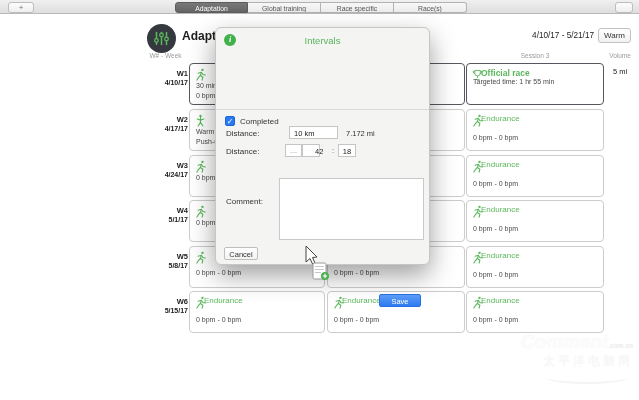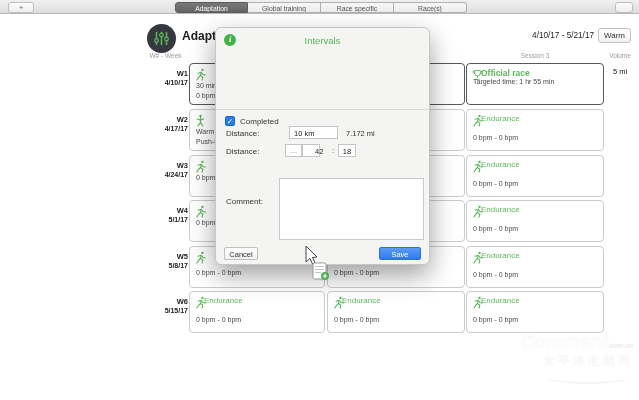--- a/index.html
+++ b/index.html
@@ -75,21 +75,21 @@
   .dur-box{position:absolute;top:116px;height:13px;background:#fff;border:1px solid #c5c5c5;font-size:7.5px;
            color:#222;text-align:center;line-height:13px;box-sizing:border-box;}
   .dur-box.dim{color:#b4b4b4;}
   .dur-sep{position:absolute;top:118px;font-size:8px;color:#555;}
   .comment-box{position:absolute;left:63px;top:150px;width:145px;height:62px;background:#fff;
                border:1px solid #c9c9c9;box-sizing:border-box;resize:none;font-family:"Liberation Sans",sans-serif;
                font-size:8px;}
   .pop-btn{position:absolute;top:219px;height:13px;border-radius:2px;font-size:7.5px;text-align:center;
            line-height:13px;cursor:default;box-sizing:border-box;}
   .cancel-btn{left:8px;width:34px;background:linear-gradient(#ffffff,#f2f2f2);border:1px solid #bfbfbf;color:#333;}
-  .save-btn{left:163px;width:42px;background:linear-gradient(#5b9cf8,#2d7af0);border:1px solid #2a6fe0;color:#fff;}
+  .save-btn{left:163px;width:42px;background:linear-gradient(#5b9cf8,#2d7af0);border:1px solid #2a6fe0;color:#fff;margin-top:47px;}
 
   
   .drag-cursor{position:absolute;left:303px;top:245px;z-index:20;}
 
   
   .watermark{position:absolute;right:6px;bottom:16px;text-align:right;z-index:5;opacity:0.55;pointer-events:none;}
   .wm-brand{font-size:19px;font-weight:bold;font-style:italic;color:#fafafa;text-shadow:0 0 1px #d5d5d5;line-height:18px;}
   .wm-suffix{font-size:6.5px;color:#e3e3e3;font-style:normal;}
   .wm-cn{font-size:12px;letter-spacing:3px;color:#f5f5f5;text-shadow:0 0 1px #d8d8d8;line-height:13px;}
   .wm-swoosh{width:84px;height:12px;border-bottom:2px solid #ececec;border-radius:50%;margin:2px 4px 0 auto;}

